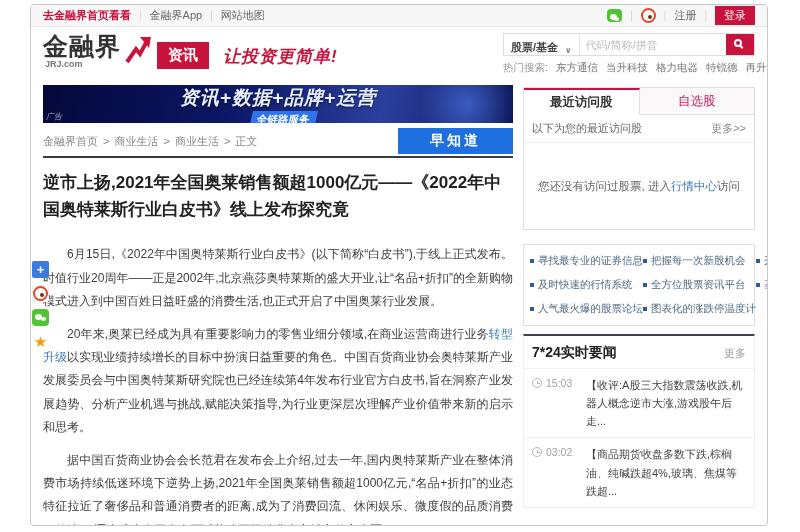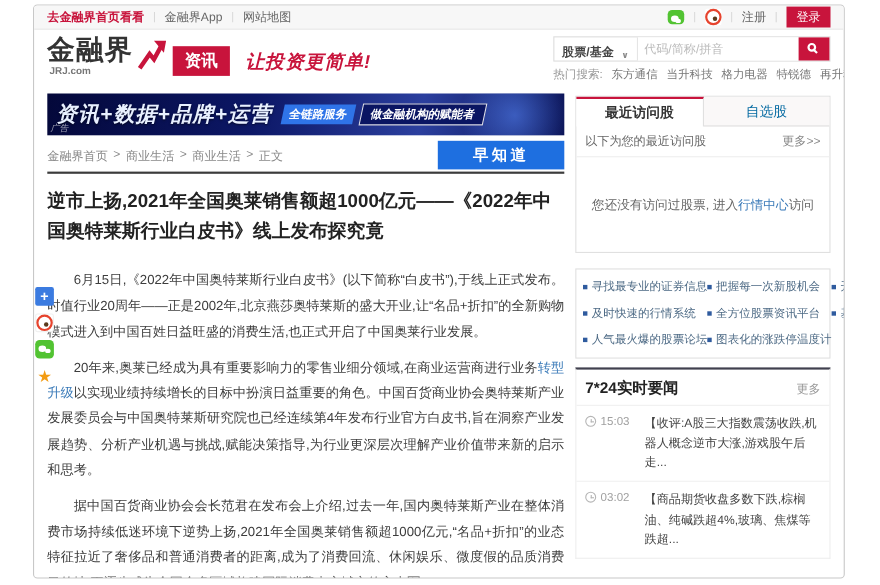--- a/index.html
+++ b/index.html
@@ -43,21 +43,21 @@
   .hot-row a { color:#777; cursor:pointer; text-decoration:none; }
 
   
   .main { display:flex; gap:10px; padding:2px 12px 0; }
   .left-col { width:470px; flex:none; }
   .right-col { width:232px; flex:none; }
 
   
   .banner { position:relative; height:38px; display:flex; align-items:center; padding:0 8px;
             overflow:hidden; cursor:pointer;
-            background:linear-gradient(100deg,#04083a 0%,#0c1766 40%,#2b3f9e 72%,#0a1254 100%); }
+            background:linear-gradient(100deg,#04083a 0%,#0c1766 40%,#2b3f9e 72%,#0a1254 100%);flex-direction:column; }
   .banner::before { content:""; position:absolute; right:-20px; top:-30px; width:130px; height:100px;
             background:radial-gradient(circle,rgba(90,140,255,.55),rgba(0,0,0,0) 60%); }
   .banner-headline { color:#e8f0ff; font-size:19px; font-weight:900; font-style:italic;
             text-shadow:0 1px 2px rgba(0,0,0,.6); white-space:nowrap; letter-spacing:1px; }
   .banner-badge { background:#2f74e8; color:#fff; font-size:10.5px; font-weight:bold;
             padding:2px 6px; margin-left:10px; transform:skewX(-12deg); white-space:nowrap; }
   .banner-tagline { color:#fff; font-size:10.5px; font-weight:bold; background:#0a1562;
             border:1px solid rgba(255,255,255,.85); padding:2px 8px; margin-left:6px;
             transform:skewX(-12deg); white-space:nowrap; }
   .ad-label { position:absolute; left:3px; bottom:1px; font-size:8px; color:rgba(255,255,255,.6);font-style:italic; }
@@ -98,21 +98,21 @@
   .sh-wechat::after { content:""; position:absolute; right:3px; top:8px; width:5px; height:4px;
                       background:#fff; border-radius:50%; }
   .sh-star { color:#f39c12; font-size:15px; background:transparent; }
 
   
   .stock-box { border:1px solid #e0e0e0; margin-top:2px; }
   .tabs { display:flex; height:27px; }
   .tab { flex:1; text-align:center; font-size:12.5px; cursor:pointer; }
   .tab-active { background:#fff; border-top:2px solid #c8143c; border-right:1px solid #e0e0e0;
                 font-weight:bold; color:#333; line-height:24px; }
-  .tab-inactive { background:#faf8f8; border-bottom:1px solid #e0e0e0; color:#0369a1; line-height:27px; }
+  .tab-inactive { background:#faf8f8; border-bottom:1px solid #e0e0e0; color:#be185d; line-height:27px; }
   .sub-row { display:flex; justify-content:space-between; padding:6px 8px; font-size:11px;
              color:#666; border-bottom:1px solid #eee; }
   .more-red { color:#888; cursor:pointer; }
   .empty { height:86px; display:flex; align-items:center; justify-content:center;
            font-size:11.5px; color:#666; }
   .links-box { border:1px solid #e0e0e0; margin-top:14px; padding:9px 6px;
                display:grid; grid-template-columns:1fr 1fr 1fr; row-gap:10px; }
   .ql { display:flex; align-items:center; gap:4px; font-size:10.5px; color:#4d6a85;
         cursor:pointer; white-space:nowrap; }
   .ql .bullet { width:4px; height:4px; background:#2f5b9e; flex:none; }

